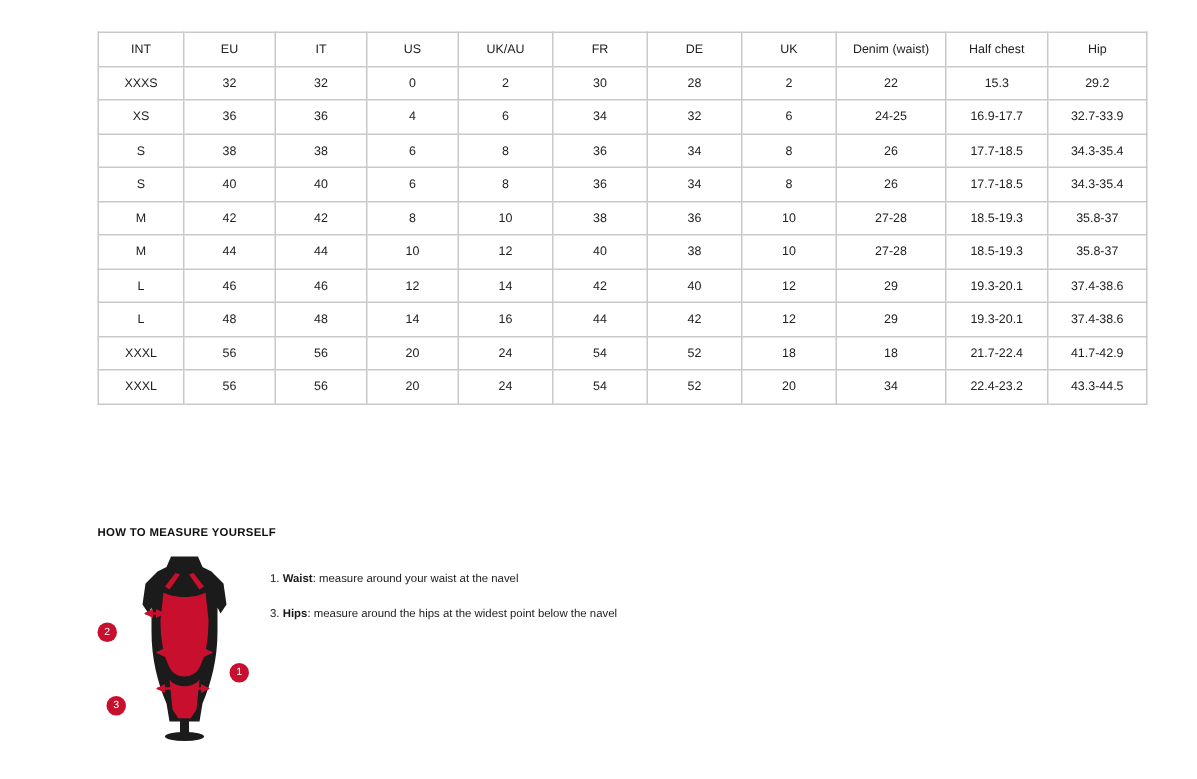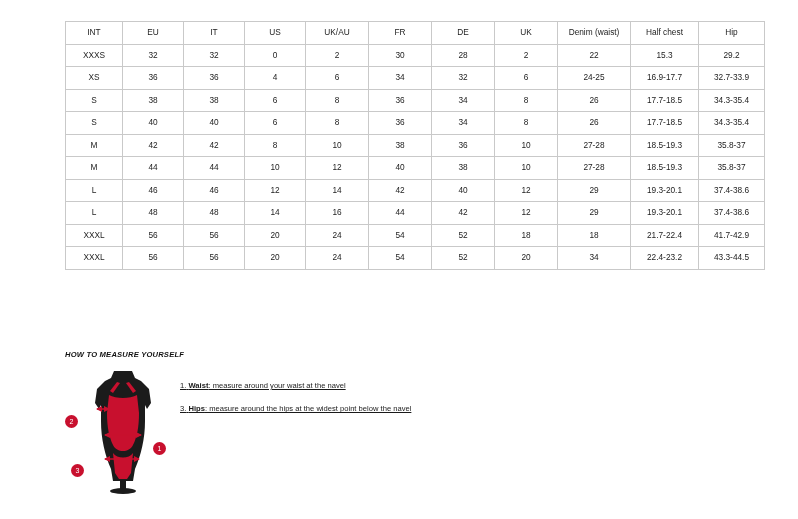--- a/index.html
+++ b/index.html
@@ -67,36 +67,34 @@
     left: 65px;
     top: 350px;
     width: 700px;
   }
   .measure-title {
     font-size: 7.6px;
     font-weight: bold;
     letter-spacing: 0.2px;
     color: #111;
     margin-bottom: 10px;
-    font-style: italic;
   }
   .measure-body {
     display: flex;
     align-items: flex-start;
   }
   .figure-col {
     width: 115px;
     flex: 0 0 115px;
     position: relative;
     height: 130px;
   }
   .notes-col {
     flex: 1 1 auto;
     padding-top: 12px;
-    text-decoration: underline;
   }
   .note {
     font-size: 7.6px;
     color: #1a1a1a;
     margin-bottom: 14px;
     line-height: 1.2;
   }
   .note b { font-weight: bold; }
 
   

